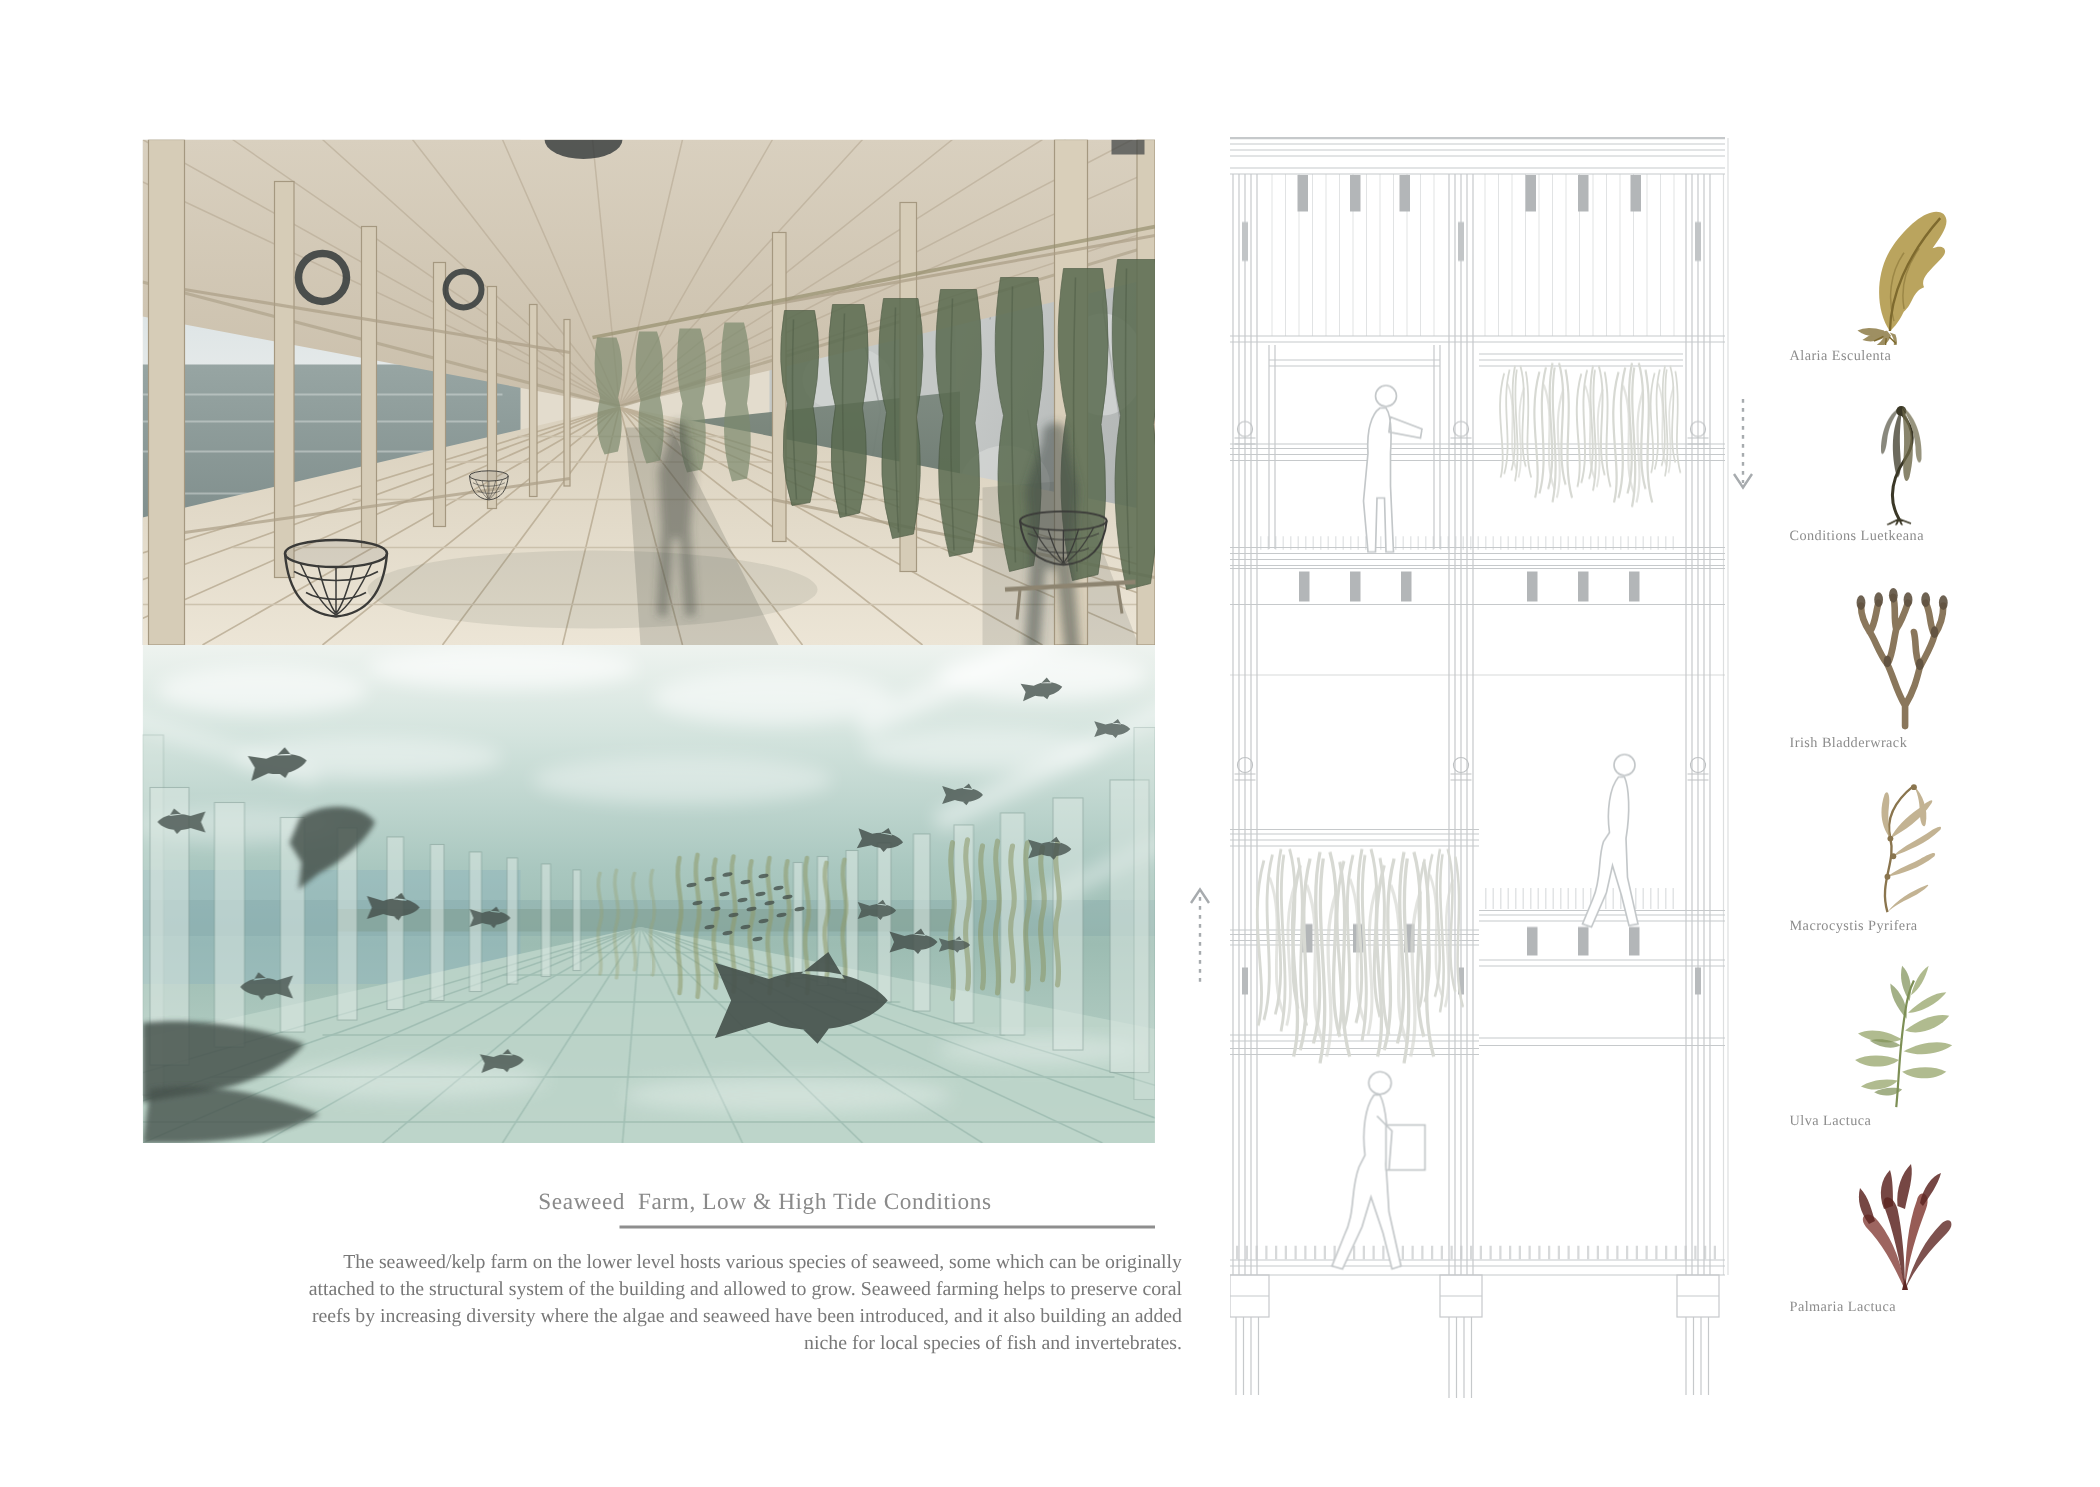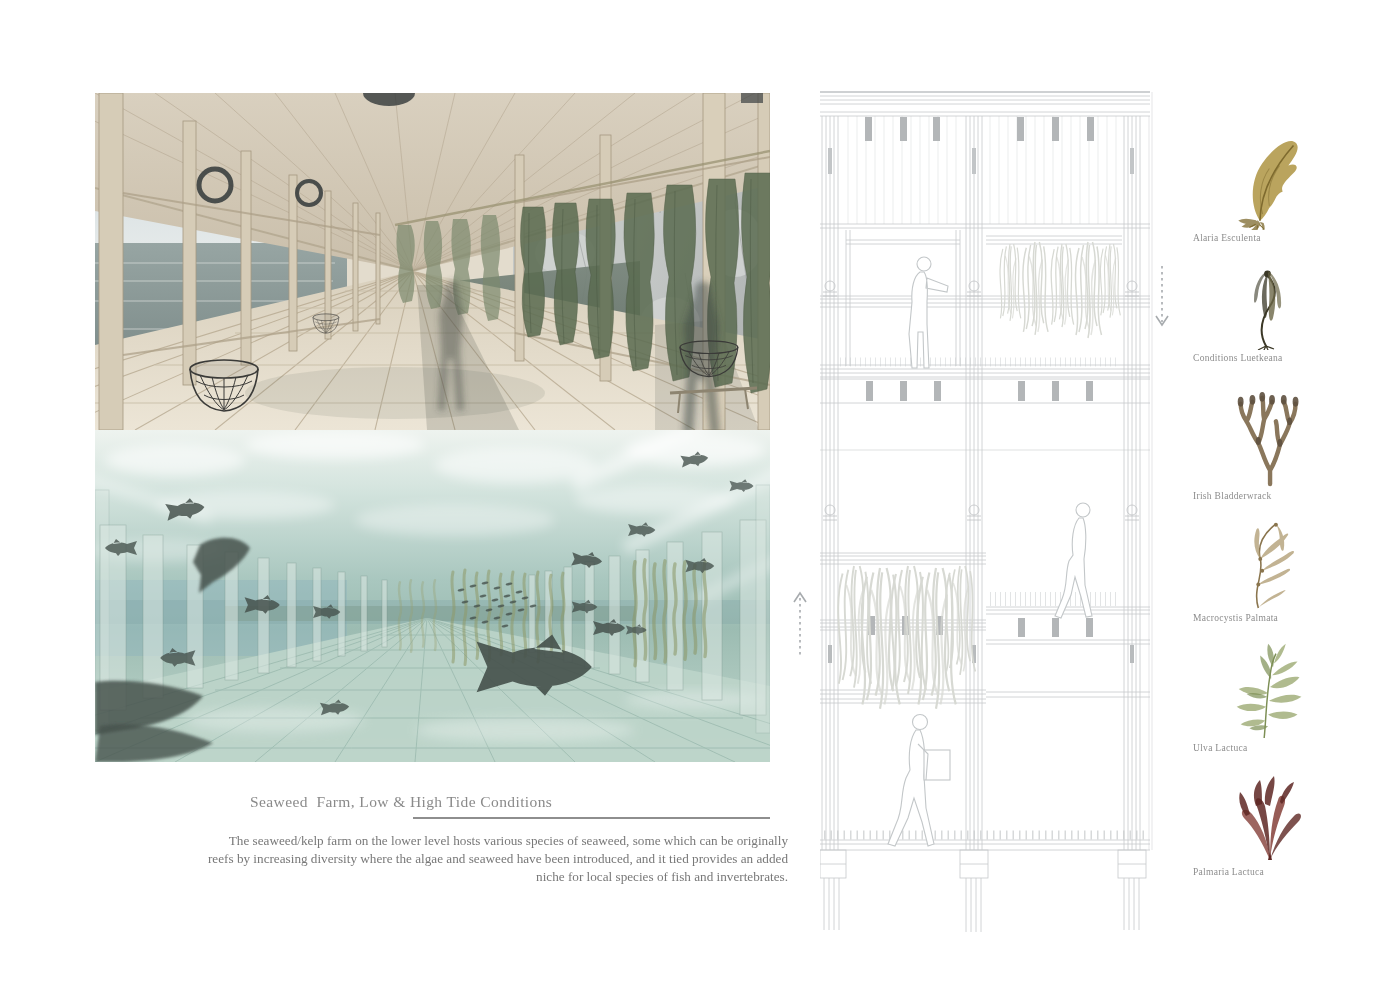--- a/index.html
+++ b/index.html
@@ -3,21 +3,21 @@
 <meta charset="utf-8">
 <style>
   html,body{margin:0;padding:0;background:#fff;}
   .board{position:relative;width:1400px;height:991px;background:#fff;overflow:hidden;
          font-family:"Liberation Serif","DejaVu Serif",serif;}
   .abs{position:absolute;}
   .render{position:absolute;overflow:hidden;}
   .render svg{display:block;width:100%;height:100%;}
   .render-top{left:95px;top:93px;width:675px;height:337px;}
   .render-under{left:95px;top:430px;width:675px;height:332px;}
-  .title{left:250px;top:793px;width:520px;text-align:left;font-size:15.5px;
+  .title{left:250px;top:793px;width:520px;text-align:center;font-size:15.5px;
          letter-spacing:.4px;color:var(--title,#8a8a8a);white-space:pre;}
   .rule{left:413px;top:817px;width:357px;height:2px;background:var(--rule,#8e8e8e);}
   .intro{left:108px;top:832px;width:680px;text-align:right;font-size:13.2px;
          line-height:18px;color:var(--text,#777);}
   .intro div{white-space:pre;}
   .section-wrap{left:820px;top:90px;width:333px;height:852px;}
   .section-wrap svg{display:block;width:100%;height:100%;}
   .arrow{position:absolute;}
   .arrow-up{left:792px;top:590px;width:16px;height:70px;}
   .arrow-down{left:1154px;top:266px;width:16px;height:64px;}
@@ -338,21 +338,22 @@
             <ellipse cx="410" cy="196" rx="3.4" ry="1.3" transform="rotate(-12 410 196)"></ellipse>
         </g>
       </g>
     </svg>
   </div>
 
   <div class="abs title">Seaweed  Farm, Low &amp; High Tide Conditions</div>
   <div class="abs rule"></div>
   <div class="abs intro">
     <div>The seaweed/kelp farm on the lower level hosts various species of seaweed, some which can be originally</div>
-    <div>reefs by increasing diversity where the algae and seaweed have been introduced, and it tied provides an added</div>
+    <div>attached to the structural system of the building and allowed to grow. Seaweed farming helps to preserve coral</div>
+    <div>reefs by increasing diversity where the algae and seaweed have been introduced, and it also building an added</div>
     <div>niche for local species of fish and invertebrates.</div>
   </div>
 
   <svg class="arrow arrow-up" viewBox="0 0 16 70">
     <path d="M2,12 L8,3 L14,12" fill="none" stroke="#a7abae" stroke-width="1.6"></path>
     <line x1="8" y1="8" x2="8" y2="68" stroke="#a7abae" stroke-width="1.6" stroke-dasharray="2.5 3.5"></line>
   </svg>
   <svg class="arrow arrow-down" viewBox="0 0 16 64">
     <line x1="8" y1="0" x2="8" y2="56" stroke="#a7abae" stroke-width="1.6" stroke-dasharray="2.5 3.5"></line>
     <path d="M2,50 L8,59 L14,50" fill="none" stroke="#a7abae" stroke-width="1.6"></path>
@@ -536,21 +537,21 @@
           <path d="M58,10 C64,16 68,26 66,36 C65,40 62,36 62,28 C62,20 60,14 58,10 Z"></path>
           <path d="M40,96 C46,88 56,82 66,78 C70,76 67,80 60,84 C52,88 44,92 40,96 Z"></path>
         </g>
         <g style="fill:var(--c2)">
           <circle cx="42" cy="46" r="2"></circle>
             <circle cx="44" cy="58" r="2"></circle>
             <circle cx="40" cy="72" r="2"></circle>
             <circle cx="58" cy="11" r="2"></circle>
         </g>
       </svg>
-      <div class="sp-label">Macrocystis Palmata</div>
+      <div class="sp-label">Macrocystis Pyrifera</div>
     </li>
 
     <li class="sp sp5" style="--c1:#a3b07c;--c2:#7d8f55">
       <svg width="110" height="104" viewBox="0 0 110 106">
         <path fill="none" style="stroke:var(--c2)" stroke-width="1.5" d="M46,104 C48,84 48,64 52,40 C53,32 55,24 58,18"></path>
         <g style="fill:var(--c1)" opacity=".85">
           <path d="M50,58 C40,52 28,50 20,54 C28,60 42,62 50,58 Z"></path>
           <path d="M48,72 C38,68 26,68 18,72 C26,78 40,78 48,72 Z"></path>
           <path d="M47,86 C38,84 28,86 22,90 C30,94 42,92 47,86 Z"></path>
           <path d="M52,52 C62,44 74,40 82,42 C76,50 62,56 52,52 Z"></path>

